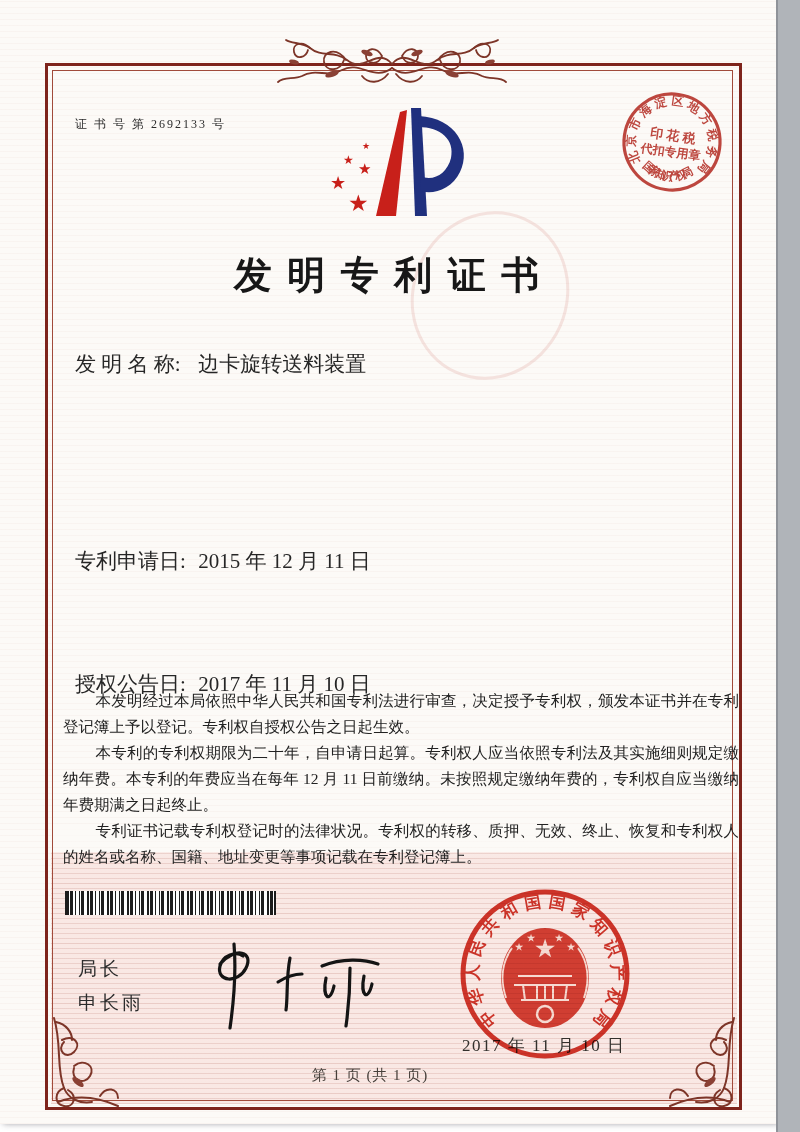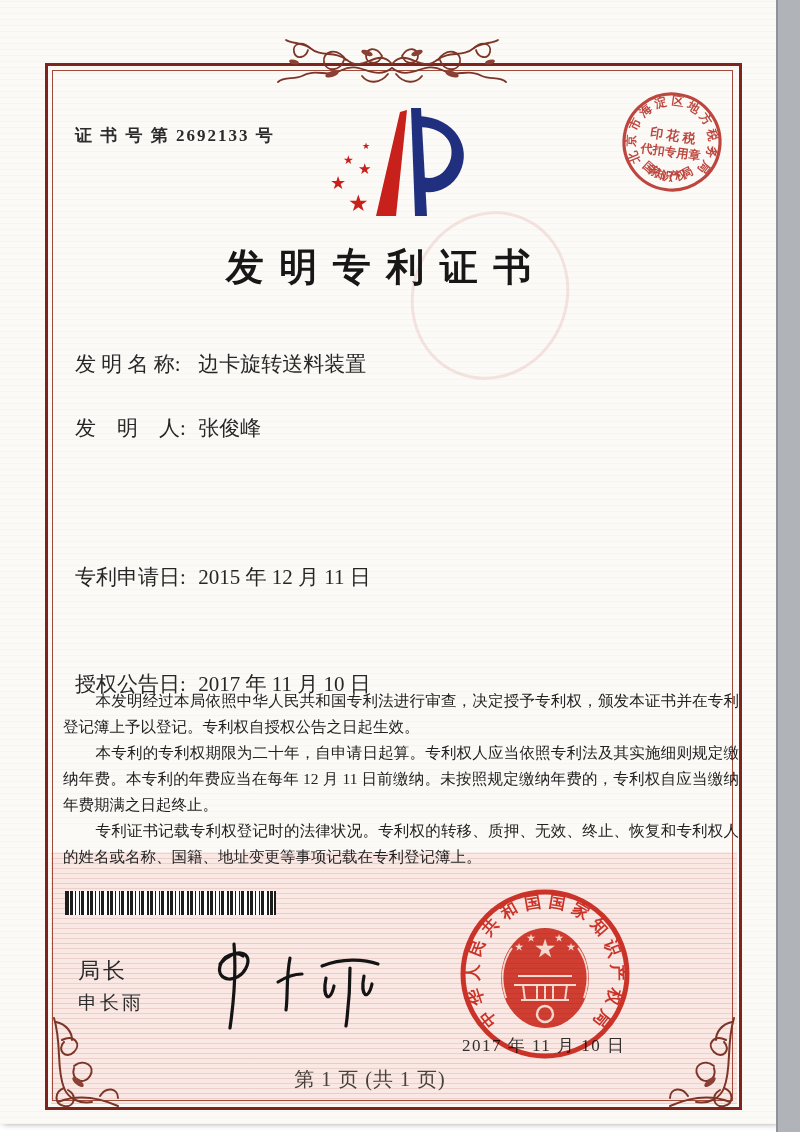--- a/index.html
+++ b/index.html
@@ -34,64 +34,64 @@
   }
   .frame-inner{
     position:absolute;left:52px;top:70px;width:679px;height:1029px;
     border:1px solid #a14a3a;z-index:2;
   }
   .orn-top{position:absolute;left:252px;top:34px;z-index:3;}
   .orn-corner{position:absolute;z-index:3;}
   .orn-bl{left:48px;top:1010px;}
   .orn-br{left:640px;top:1010px;transform:scaleX(-1);}
   .cert-no{
-    position:absolute;left:75px;top:124px;font-size:17px;letter-spacing:2px;
-    color:#2b2b2b;z-index:4;font-weight:bold;
+    position:absolute;left:75px;top:116px;font-size:12px;letter-spacing:2px;
+    color:#2b2b2b;z-index:4;
   }
   .logo{position:absolute;left:318px;top:96px;width:170px;height:140px;z-index:4;}
   .logo .star{position:absolute;color:#c8201a;line-height:1;}
   .tax-stamp{position:absolute;left:592px;top:62px;z-index:5;mix-blend-mode:multiply;opacity:.85;}
   .remnant{
     position:absolute;left:412px;top:210px;width:150px;height:165px;border-radius:50%;
     border:3px solid rgba(195,70,55,0.13);transform:rotate(24deg);z-index:3;
   }
   .title{
     position:absolute;left:30px;top:242px;width:700px;text-align:center;
-    font-size:38px;font-weight:bold;letter-spacing:3px;color:#171717;z-index:4;margin:0;
+    font-size:38px;font-weight:bold;letter-spacing:3px;color:#171717;z-index:4;margin:8px;
   }
   .field{position:absolute;left:75px;font-size:21px;color:#262626;z-index:4;white-space:nowrap;}
   .field .lbl{display:inline-block;min-width:112px;}
   .field .val{margin-left:6px;}
-  .f0{top:350px}.f1{top:414px}.f2{top:474px}.f3{top:563px}.f4{top:596px}.f5{top:670px}
+  .f0{top:350px}.f1{top:414px}.f2{top:474px}.f3{top:547px}.f4{top:596px}.f5{top:670px}
   .paras{
     position:absolute;left:63px;top:688px;width:676px;font-size:15.5px;line-height:26px;
     color:#222;text-align:justify;z-index:4;
   }
   .paras p{margin:0;text-indent:2.1em;}
   .barcode{
     position:absolute;left:65px;top:891px;width:207px;height:24px;z-index:4;
     background:repeating-linear-gradient(90deg,
       #1c1c1c 0 2px,#fdfdfd 2px 3px,#1c1c1c 3px 6px,#fdfdfd 6px 8px,
       #1c1c1c 8px 9px,#fdfdfd 9px 12px,#1c1c1c 12px 13px,#fdfdfd 13px 14px,
       #1c1c1c 14px 17px,#fdfdfd 17px 20px);
     border-left:2px solid #1c1c1c;border-right:2px solid #1c1c1c;
   }
-  .sig-title{position:absolute;left:78px;top:956px;font-size:22px;color:#2b2b2b;z-index:4;
+  .sig-title{position:absolute;left:78px;top:956px;font-size:19px;color:#2b2b2b;z-index:4;
     font-family:"Liberation Sans","DejaVu Sans",sans-serif;letter-spacing:3px;}
   .sig-name{position:absolute;left:78px;top:990px;font-size:19px;color:#2b2b2b;z-index:4;
     font-family:"Liberation Sans","DejaVu Sans",sans-serif;letter-spacing:3px;}
   .sig-script{position:absolute;left:192px;top:938px;z-index:4;}
   .seal-date{
     position:absolute;left:462px;top:1034px;font-size:17px;letter-spacing:1.5px;
     color:#33302c;z-index:4;white-space:nowrap;
   }
   .seal{position:absolute;left:435px;top:864px;z-index:6;mix-blend-mode:multiply;opacity:.93;}
   .footer{
     position:absolute;left:280px;top:1066px;width:180px;text-align:center;
-    font-size:20px;color:#463f3a;z-index:4;letter-spacing:1px;
+    font-size:15px;color:#463f3a;z-index:4;letter-spacing:1px;
   }
   svg text{font-family:"Liberation Serif","DejaVu Serif",serif;font-weight:bold;}
 </style>
 </head>
 <body>
 
 <div class="paper">
 
   <div class="pink-zone"></div>
   <div class="pink-fade"></div>
@@ -183,24 +183,20 @@
     </g>
   </svg>
 
   <div class="remnant"></div>
 
   <h1 class="title">发 明 专 利 证 书</h1>
 
   <div class="field f0">
     <span class="lbl">发 明 名 称:</span>
     <span class="val">边卡旋转送料装置</span>
-  </div>
-  <div class="field f1">
-    <span class="lbl">发　明　人:</span>
-    <span class="val">张俊峰</span>
   </div>
   <div class="field f3">
     <span class="lbl">专利申请日:</span>
     <span class="val">2015 年 12 月 11 日</span>
   </div>
   <div class="field f5">
     <span class="lbl">授权公告日:</span>
     <span class="val">2017 年 11 月 10 日</span>
   </div>
 

